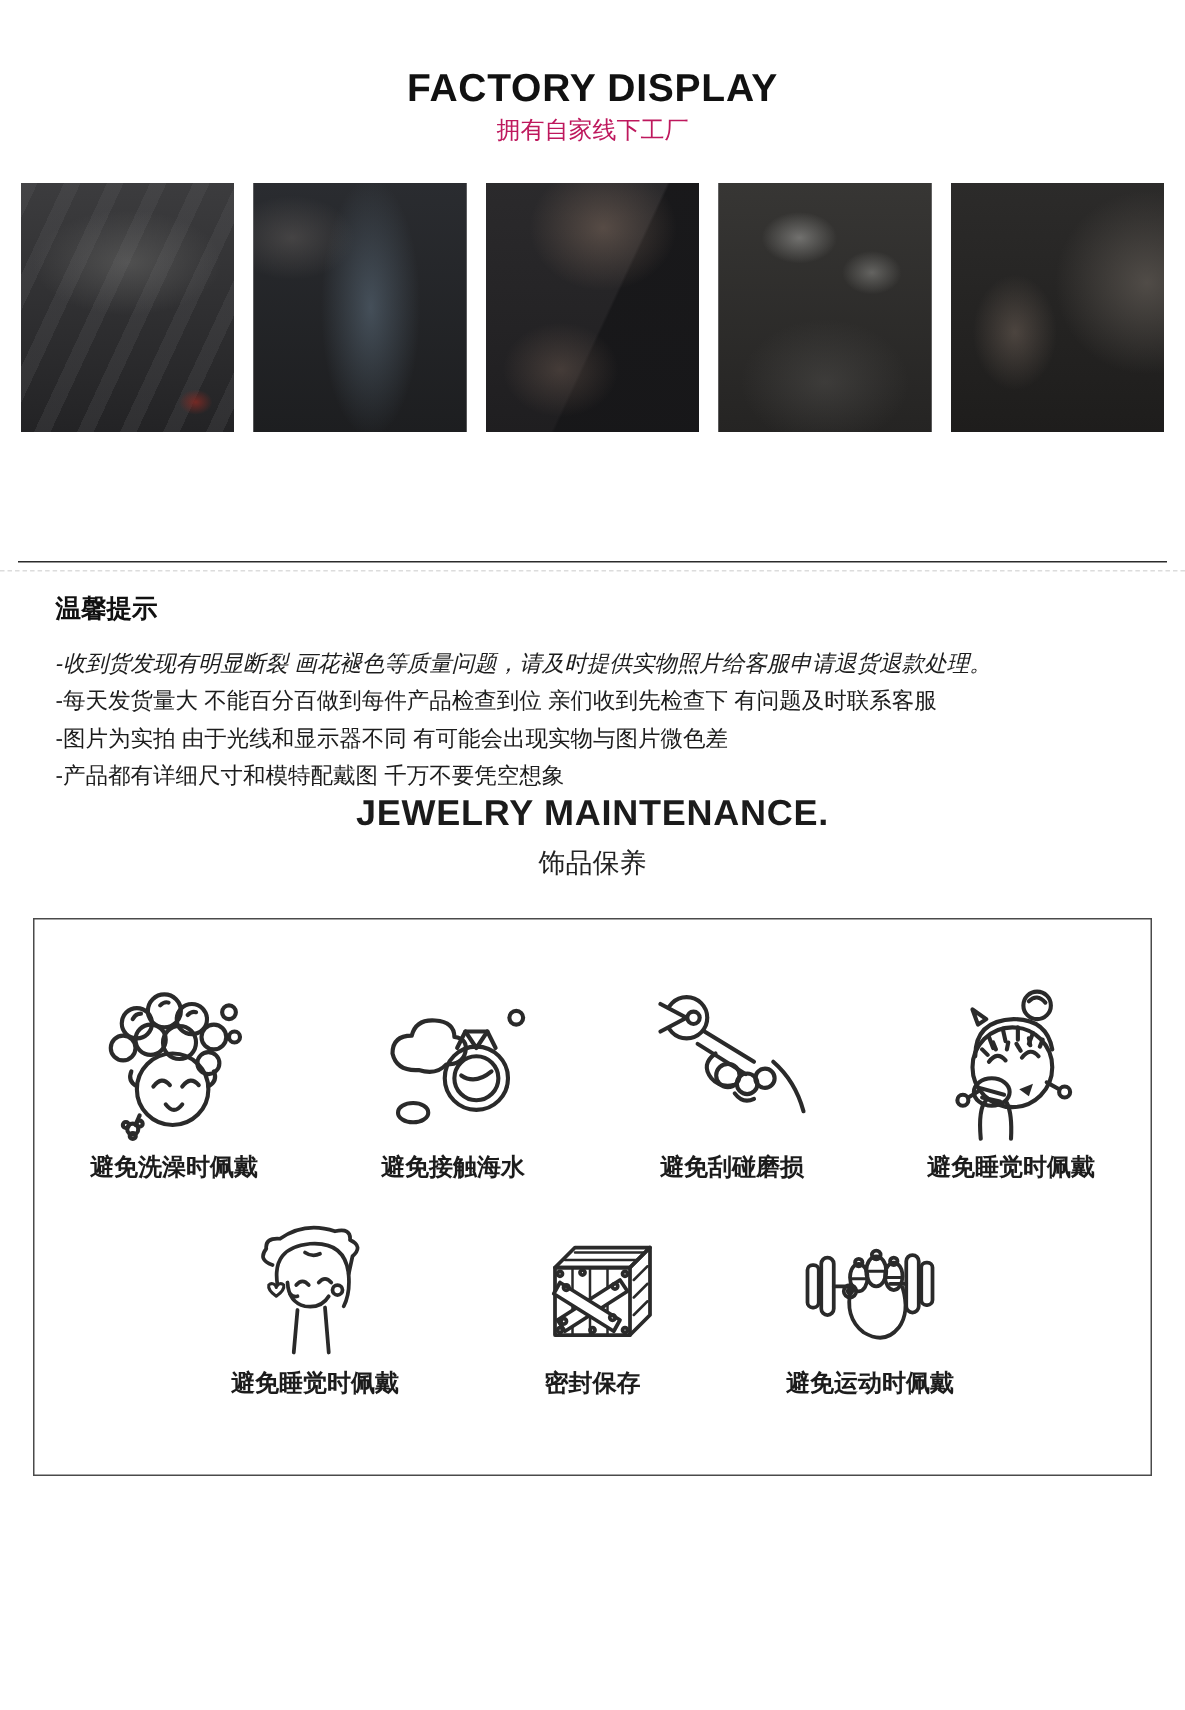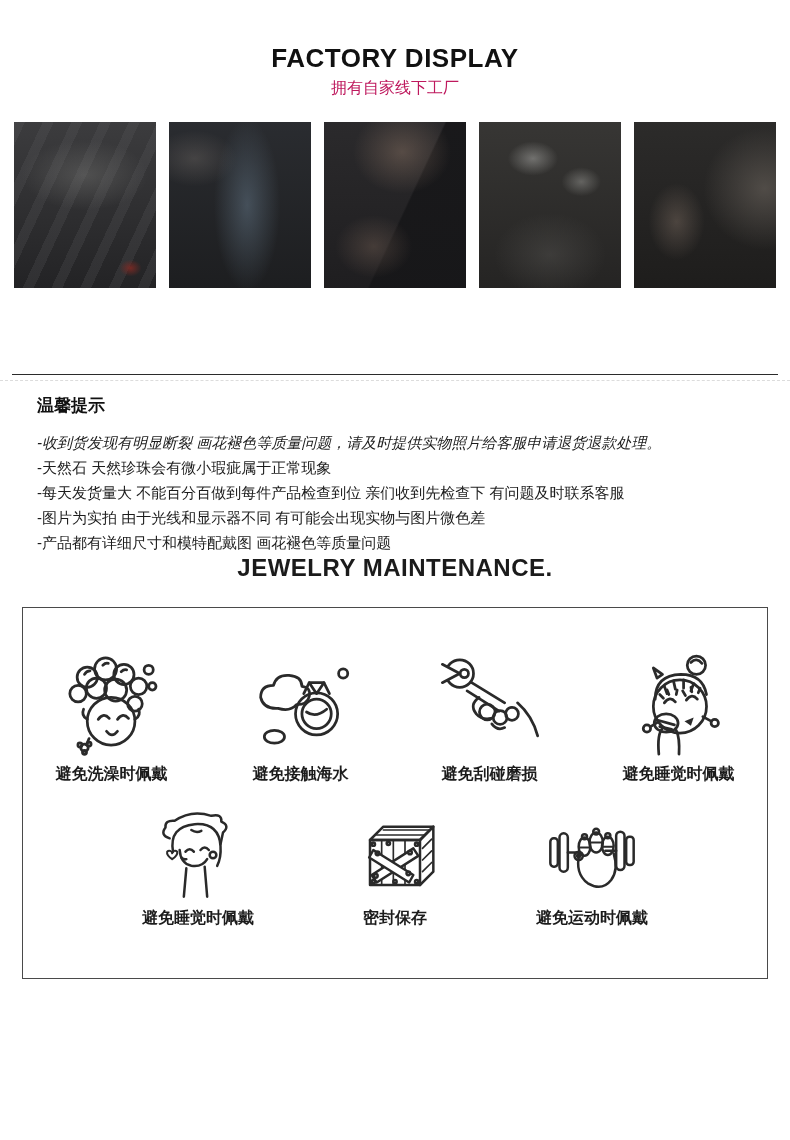--- a/index.html
+++ b/index.html
@@ -44,21 +44,21 @@
   
   .tips { padding:14px 26px 0 37px; }
   .tips h2 { font-size:17px; font-weight:bold; line-height:22px; color:#111; }
   .tips p { font-size:15px; line-height:25px; color:#1c1c1c; }
   .tips p:first-of-type { margin-top:13px;font-style:italic; }
   
   .maint-head { text-align:center; }
   .maint-title { font-size:24px; font-weight:bold; letter-spacing:.5px; line-height:26px; color:#1b1b1b; }
   .maint-sub { font-size:18px; line-height:22px; margin-top:8px; color:#222; }
   .care-box { margin:26px 22px 0; border:1px solid #4a4a4a; padding:38px 0 50px; }
-  .care-row { display:flex;gap:12px; }
+  .care-row { display:flex; }
   .care-row.r1 .care-item { flex:1; }
   .care-row.r2 { justify-content:center; margin-top:16px; }
   .care-row.r2 .care-item { width:185px; }
   .care-item { display:flex; flex-direction:column; align-items:center; }
   .care-item svg { display:block; }
   .care-label { margin-top:8px; font-size:16px; font-weight:600; line-height:20px; color:#1c1c1c; }
   .doodle { stroke:#2a2a2a; stroke-width:3; fill:none; stroke-linecap:round; stroke-linejoin:round; }
 </style>
 </head>
 <body>
@@ -77,28 +77,28 @@
     <div class="photo p4"></div>
     <div class="photo p5"></div>
   </div>
 
   <div class="divider"></div>
   <div class="divider-dashed"></div>
 
   <section class="tips">
     <h2>温馨提示</h2>
     <p>-收到货发现有明显断裂 画花褪色等质量问题，请及时提供实物照片给客服申请退货退款处理。</p>
-    <p>-天然石 天然珍珠会有微小瑕疵属于正常现象</p>
     <p>-每天发货量大 不能百分百做到每件产品检查到位 亲们收到先检查下 有问题及时联系客服</p>
     <p>-图片为实拍 由于光线和显示器不同 有可能会出现实物与图片微色差</p>
-    <p>-产品都有详细尺寸和模特配戴图 画花褪色等质量问题</p>
+    <p>-产品都有详细尺寸和模特配戴图 千万不要凭空想象</p>
   </section>
 
   <section class="maint-head">
     <h2 class="maint-title">JEWELRY MAINTENANCE.</h2>
+    <div class="maint-sub">饰品保养</div>
   </section>
 
   <div class="care-box">
 
     <div class="care-row r1">
 
       <figure class="care-item">
         <svg class="doodle" width="110" height="110" viewBox="0 0 120 120">
           <circle cx="59" cy="82" r="26"></circle>
           <path d="M33 80 q-7 -4 -4 -11 M85 80 q7 -4 4 -11"></path>

